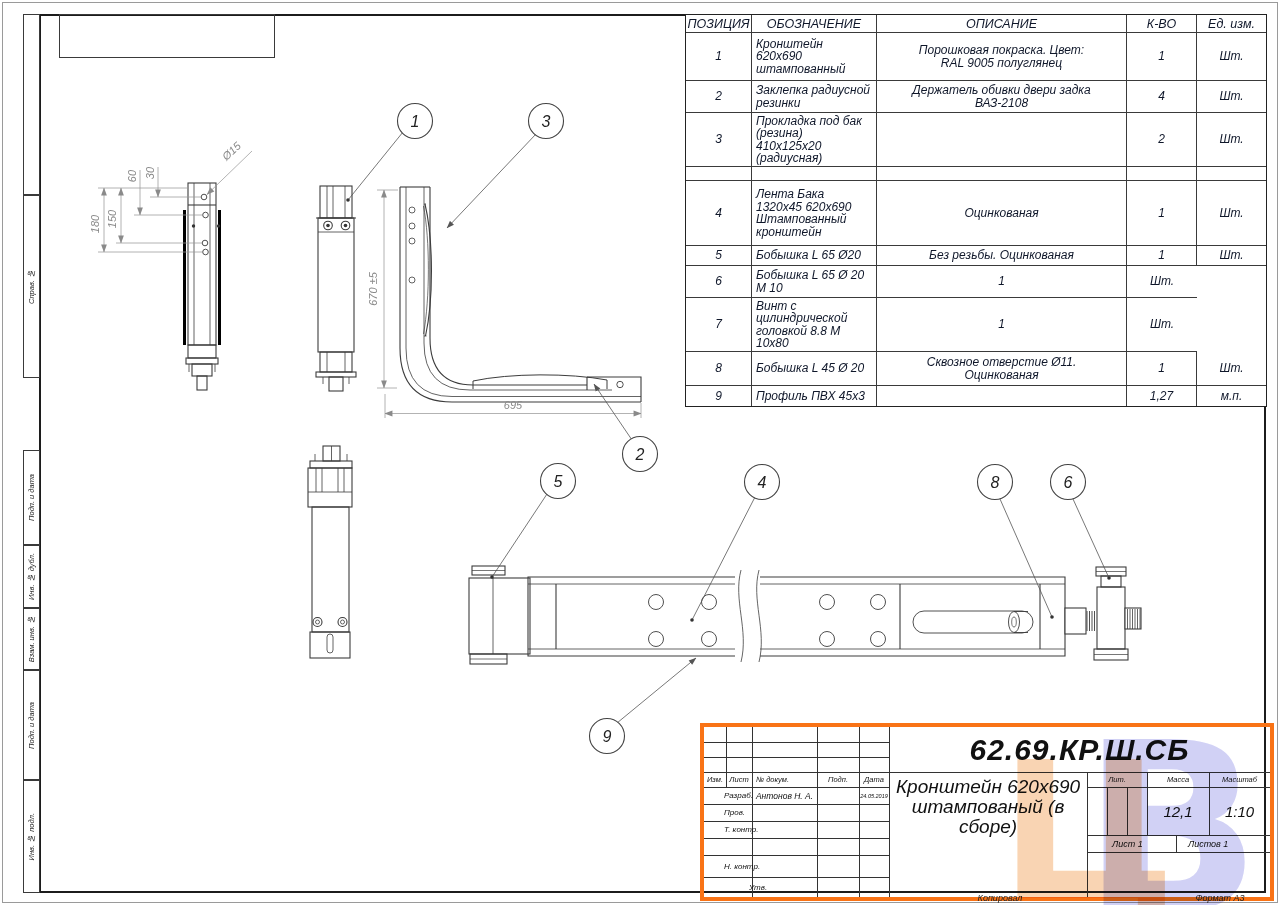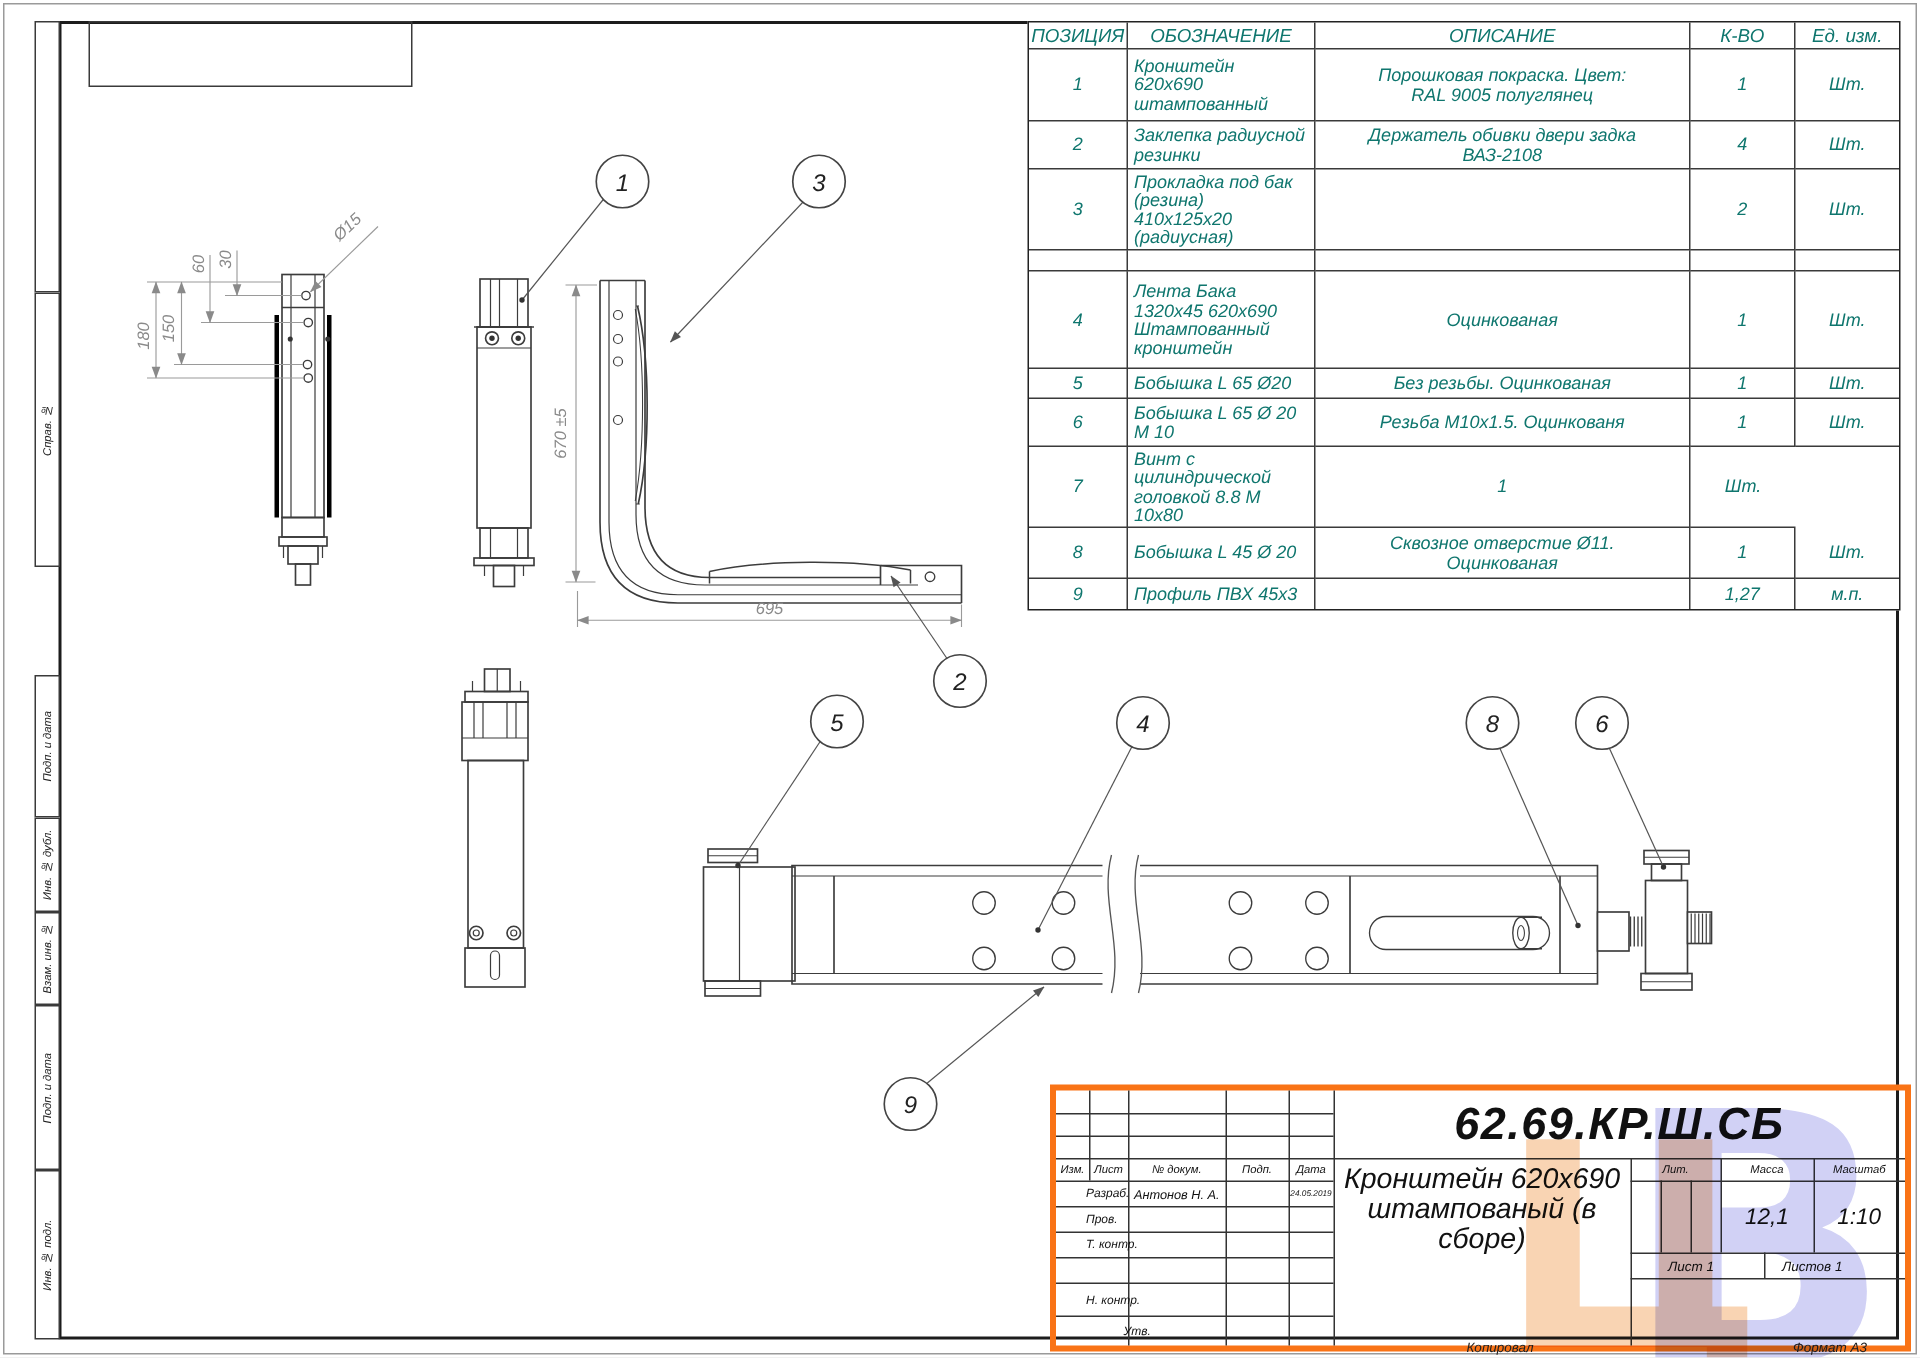--- a/index.html
+++ b/index.html
@@ -9,21 +9,21 @@
   .frame{position:absolute;left:39px;top:14px;width:1227px;height:879px;border:2px solid #1c1c1c;box-sizing:border-box;}
   .corner-stamp{position:absolute;left:59px;top:14px;width:216px;height:44px;border:1.5px solid #3a3a3a;box-sizing:border-box;}
   
   .mbox{position:absolute;left:23px;width:17px;border:1px solid #3a3a3a;box-sizing:border-box;
         display:flex;align-items:center;justify-content:center;background:#fff;}
   .mbox span{writing-mode:vertical-rl;transform:rotate(180deg);font:italic 7.5px "Liberation Sans",sans-serif;color:#222;white-space:nowrap;}
   
   .bom{position:absolute;left:685px;top:14px;width:582px;border:1.5px solid #222;box-sizing:border-box;background:#fff;}
   .bomrow{display:grid;grid-template-columns:66px 125px 250px 70px 1fr;}
   .bom .cell{border-right:1px solid #3a3a3a;border-bottom:1px solid #3a3a3a;box-sizing:border-box;
-        font:italic 12px/12.5px "Liberation Sans",sans-serif;color:#0f766e;
+        font:italic 12px/12.5px "Liberation Sans",sans-serif;color:#0f172a;
         display:flex;align-items:center;justify-content:center;text-align:center;white-space:pre-line;overflow:hidden;}
   .bom .cell:last-child{border-right:none;}
   .bomrow:last-child .cell{border-bottom:none;}
   .bom .c-name{justify-content:flex-start;text-align:left;padding:0 2px 0 4px;}
   .bom .hdr{font:italic 12.5px "Liberation Sans",sans-serif;}
   
   .tb{position:absolute;left:700px;top:723px;width:566px;height:170px;border:4px solid #f97316;box-sizing:content-box;}
   .tb .vl{position:absolute;width:1px;background:#333;}
   .tb .hl{position:absolute;height:1px;background:#333;}
   .tb .txt{position:absolute;color:#111;display:flex;align-items:center;}
@@ -309,21 +309,20 @@
       <div class="cell">5</div>
       <div class="cell c-name">Бобышка L 65 Ø20</div>
       <div class="cell">Без резьбы. Оцинкованая</div>
       <div class="cell">1</div>
       <div class="cell">Шт.</div>
     </div>
     <div class="bomrow" style="height:32px;">
       <div class="cell">6</div>
       <div class="cell c-name">Бобышка L 65 Ø 20
 М 10</div>
-      <div class="cell">Резьба М10х1.5. Оцинкованя</div>
       <div class="cell">1</div>
       <div class="cell">Шт.</div>
     </div>
     <div class="bomrow" style="height:54px;">
       <div class="cell">7</div>
       <div class="cell c-name">Винт с
 цилиндрической
 головкой 8.8 М
 10х80</div>
       <div class="cell">1</div>
@@ -370,21 +369,21 @@
     <div class="hl" style="top:150px;left:0;width:185px;"></div>
     <div class="hl" style="top:60px;left:383px;width:183px;"></div>
     <div class="hl" style="top:108px;left:383px;width:183px;"></div>
     <div class="hl" style="top:125px;left:383px;width:183px;"></div>
 
     <div class="txt designation" style="left:185px;top:0;width:381px;height:45px;">62.69.КР.Ш.СБ</div>
     <div class="txt doctitle" style="left:185px;top:50px;width:198px;height:60px;">Кронштейн 620х690
 штампованый (в сборе)</div>
     <div class="txt hdrlbl" style="left:0;top:45px;width:22px;height:15px;">Изм.</div>
     <div class="txt hdrlbl" style="left:22px;top:45px;width:26px;height:15px;">Лист</div>
-    <div class="txt hdrlbl" style="left:48px;top:45px;width:65px;height:15px;">№ докум.</div>
+    <div class="txt hdrlbl" style="left:36px;top:45px;width:65px;height:15px;">№ докум.</div>
     <div class="txt hdrlbl" style="left:113px;top:45px;width:42px;height:15px;">Подп.</div>
     <div class="txt hdrlbl" style="left:155px;top:45px;width:30px;height:15px;">Дата</div>
     <div class="txt lbl" style="left:0;top:60px;width:48px;height:17px;">Разраб.</div>
     <div class="txt namecell" style="left:48px;top:60px;width:65px;height:17px;">Антонов Н. А.</div>
     <div class="txt tinydate" style="left:155px;top:60px;width:30px;height:17px;">24.05.2019</div>
     <div class="txt lbl" style="left:0;top:77px;width:48px;height:17px;">Пров.</div>
     <div class="txt lbl" style="left:0;top:94px;width:48px;height:17px;">Т. контр.</div>
     <div class="txt lbl" style="left:0;top:128px;width:48px;height:22px;">Н. контр.</div>
     <div class="txt lbl" style="left:0;top:150px;width:48px;height:20px;margin-left:25px;">Утв.</div>
     <div class="txt hdrlbl" style="left:383px;top:45px;width:60px;height:15px;">Лит.</div>

